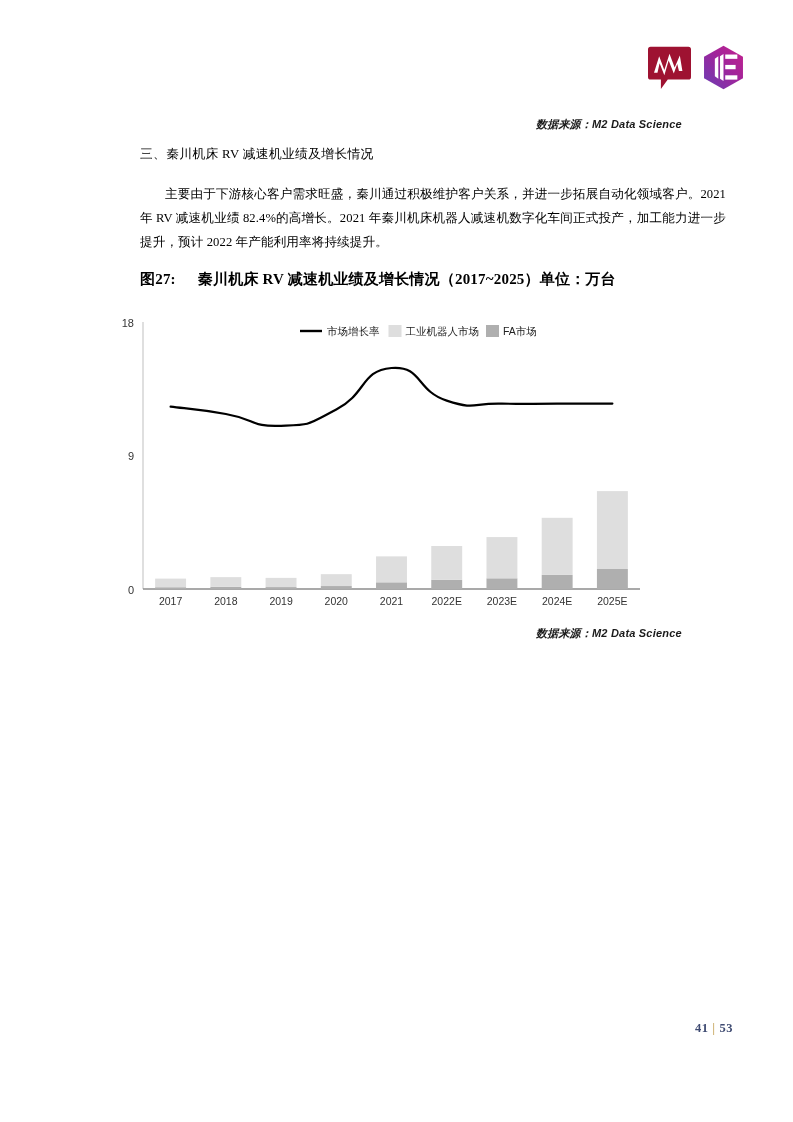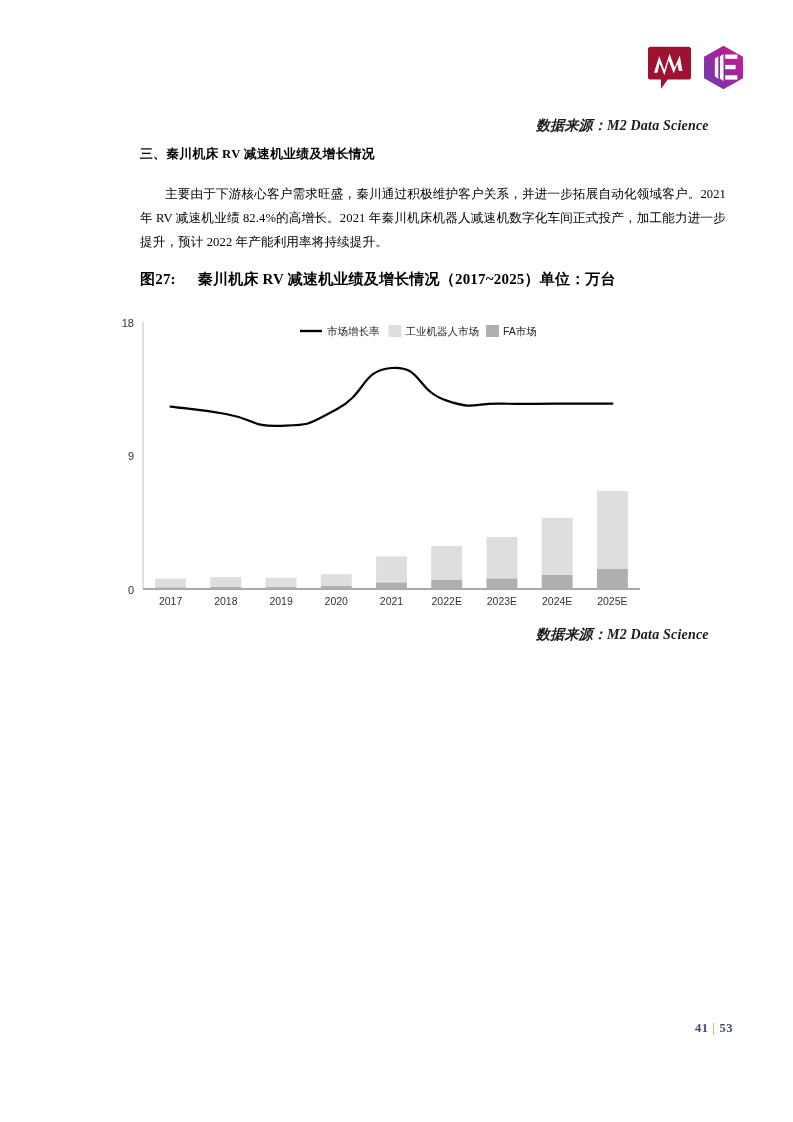--- a/index.html
+++ b/index.html
@@ -18,33 +18,33 @@
   .logo-row {
     position:absolute; left:648px; top:45px;
     display:flex; align-items:center; gap:10px;
   }
   .logo-m2 { width:43px; height:45px; }
   .logo-hex { width:45px; height:45px; }
 
   
   .source {
     position:absolute;
-    font-family:Liberation Serif, serif;
+    font-family:Liberation Sans, sans-serif;
     font-style:italic; font-weight:700;
-    font-size:14px; color:#1a1a1a;
+    font-size:11px; color:#1a1a1a;
     letter-spacing:0.2px;
     white-space:nowrap;
   }
   .source-top { left:536px; top:117px; }
   .source-bottom { left:536px; top:626px; }
 
   
   .heading {
     position:absolute; left:140px; top:146px;
-    font-size:12.8px; font-weight:700;
+    font-size:12.8px; font-weight:400;
     font-family:"Liberation Serif","DejaVu Serif",serif;
     letter-spacing:0.3px;
   }
   .para {
     position:absolute; left:140px; top:182px; width:586px;
     font-size:12.6px; line-height:24px;
     text-align:justify; text-justify:inter-ideograph;
     text-indent:25px;
     letter-spacing:0.1px;
     font-family:Liberation Serif, serif;

